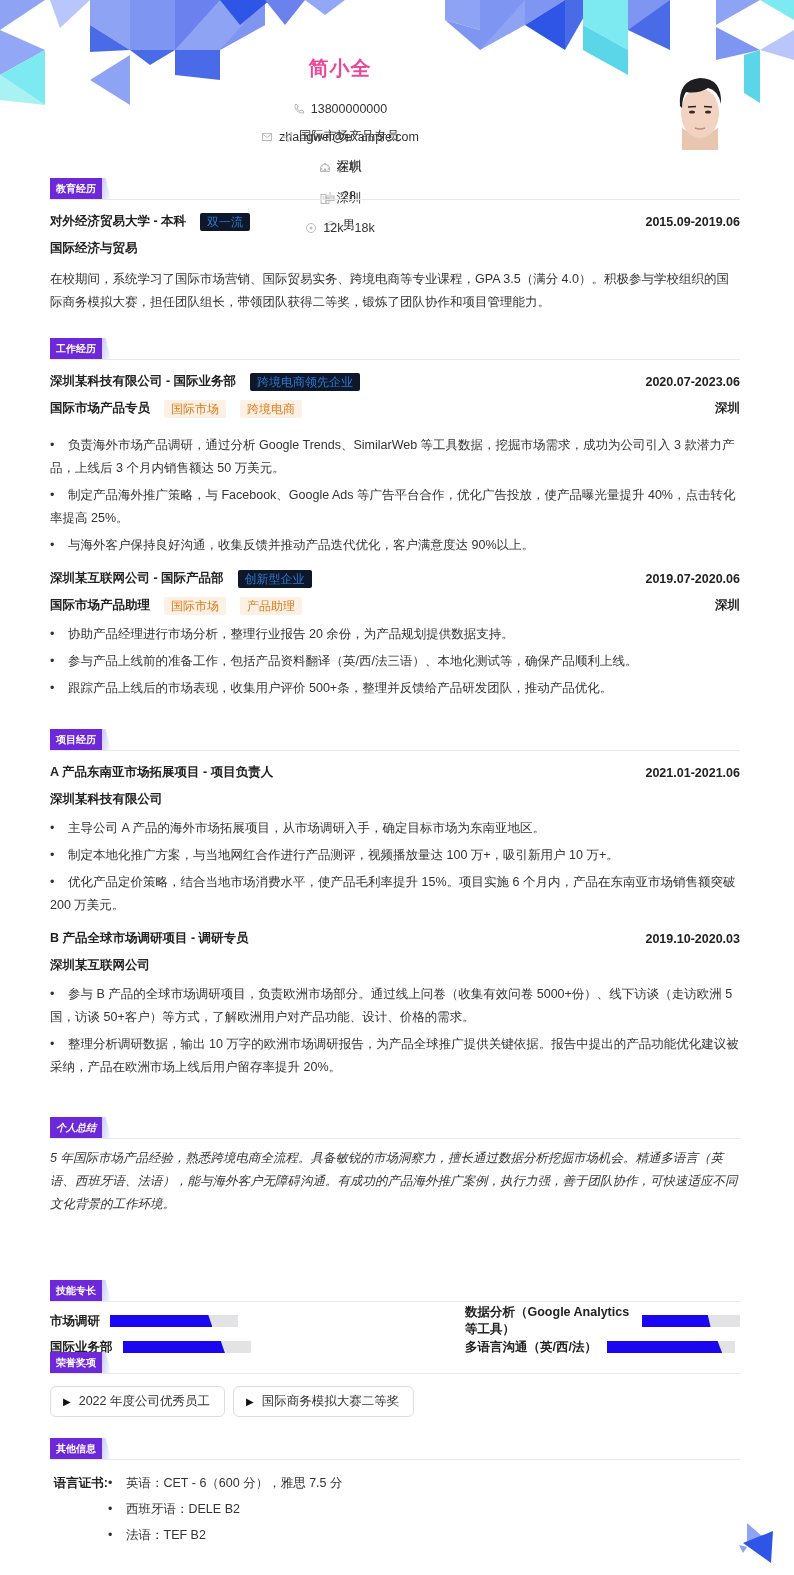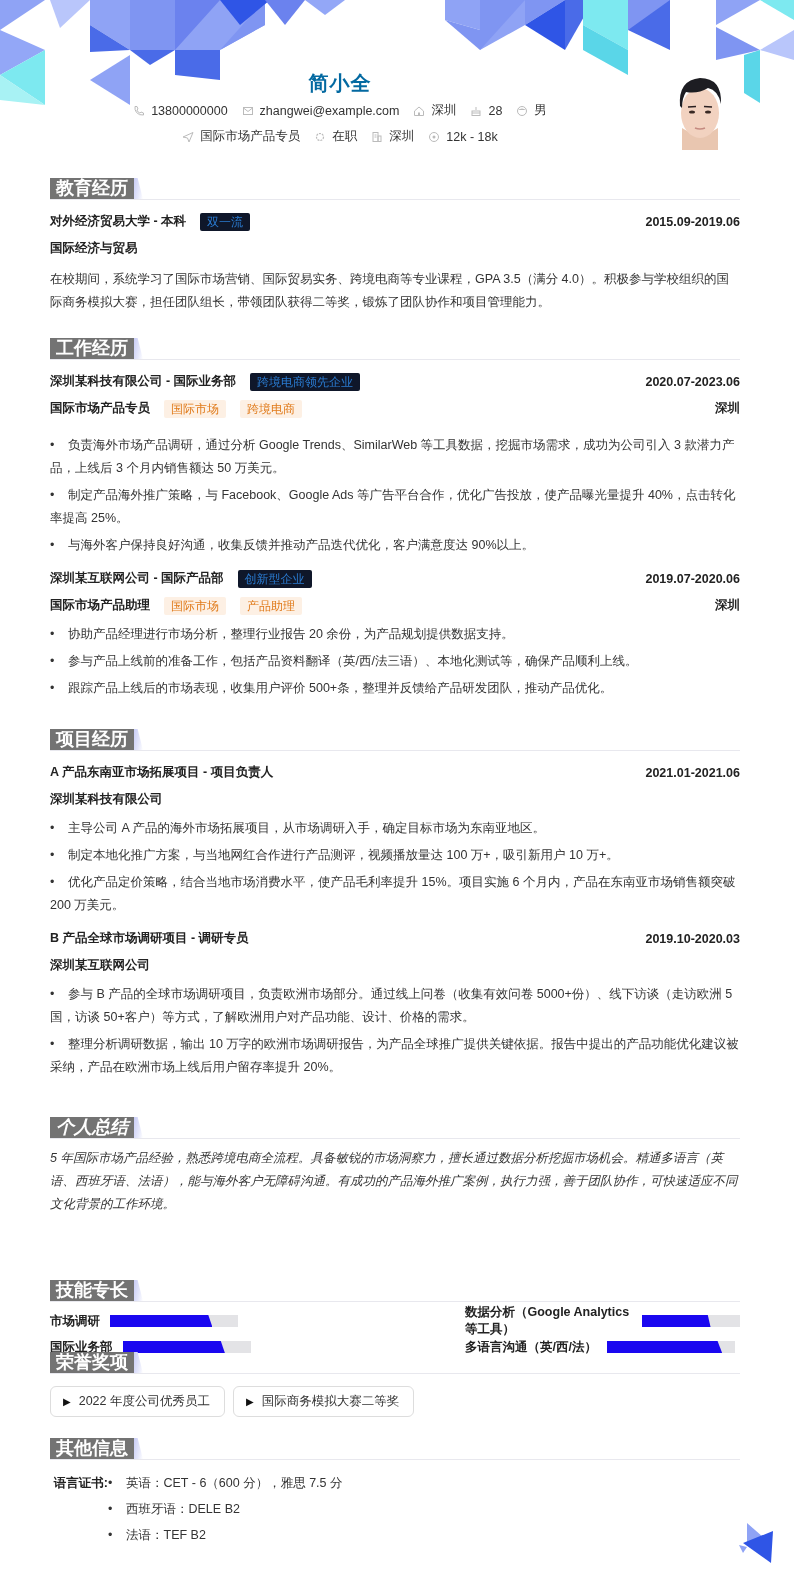--- a/index.html
+++ b/index.html
@@ -4,34 +4,34 @@
 <style>
   * { box-sizing: border-box; margin: 0; padding: 0; }
   html, body { width: 794px; height: 1575px; background: #ffffff; overflow: hidden; }
   body { font-family: "Liberation Sans", "DejaVu Sans", sans-serif; color: #222; font-size: 12px; position: relative; }
   .page { position: relative; width: 794px; height: 1575px; }
 
   .deco { position: absolute; left: 0; top: 0; width: 794px; height: 170px; pointer-events: none; }
   .deco-bottom { position: absolute; left: 735px; top: 1515px; width: 50px; height: 50px; }
 
   .header { position: absolute; left: 0; top: 55px; width: 794px; text-align: center; }
-  .name { font-size: 20px; font-weight: bold; color: #0369a1; position: absolute; left: 0; width: 680px; top: 15px; letter-spacing: 1px; }
-  .info-row { position: absolute; left: 0; width: 680px; display: flex; justify-content: center; align-items: center; gap: 14px; font-size: 12.5px; color: #333; }
+  .name { font-size: 20px; font-weight: bold; color: #ec4899; position: absolute; left: 0; width: 680px; top: 0; letter-spacing: 1px; }
+  .info-row { position: absolute; left: 0; width: 680px; display: flex; justify-content: center; align-items: center; gap: 14px; font-size: 12.5px; color: #333; flex-direction: column; }
   .info-row.r1 { top: 47px; }
   .info-row.r2 { top: 73px; }
   .info-item { display: flex; align-items: center; gap: 6px; }
   .ico { width: 12px; height: 12px; color: #bbb; display: inline-flex; align-items: center; justify-content: center; }
   .ico svg { width: 12px; height: 12px; }
 
   .avatar { position: absolute; left: 660px; top: 68px; width: 80px; height: 82px; overflow: hidden; }
   .avatar svg { width: 80px; height: 82px; }
 
   .section { position: absolute; left: 50px; width: 690px; }
   .sec-head { position: relative; height: 22px; border-bottom: 1px solid #e8e8ee; margin-bottom: 8px; }
-  .sec-title { display: inline-block; background: #737373; color: #fff; font-size: 18px; font-weight: bold; padding: 2px 6px; height: 21px; line-height: 17px; position: relative; }
+  .sec-title { display: inline-block; background: #6d28d9; color: #fff; font-size: 10px; font-weight: bold; padding: 2px 6px; height: 21px; line-height: 17px; position: relative; }
   .sec-title::after { content: ""; position: absolute; right: -9px; top: 0; width: 9px; height: 21px; background: linear-gradient(100deg, #c9cdf7 0%, #e6e8fb 60%, rgba(255,255,255,0) 100%); clip-path: polygon(0 0, 40% 0, 100% 100%, 0 100%); }
 
   .row { display: flex; justify-content: space-between; align-items: center; height: 27px; }
   .row .left { display: flex; align-items: center; gap: 14px; font-weight: bold; font-size: 12.5px; color: #222; }
   .row .right { font-weight: bold; font-size: 12.5px; color: #222; }
   .tag { display: inline-block; font-size: 12px; font-weight: normal; padding: 1px 7px; border-radius: 2px; line-height: 16px; }
   .tag.blue { background: #0f172a; color: #2a7bd1; }
   .tag.orange { background: #fdf0e4; color: #e07a1a; }
 
   .para { font-size: 12.5px; line-height: 23px; color: #333; }

